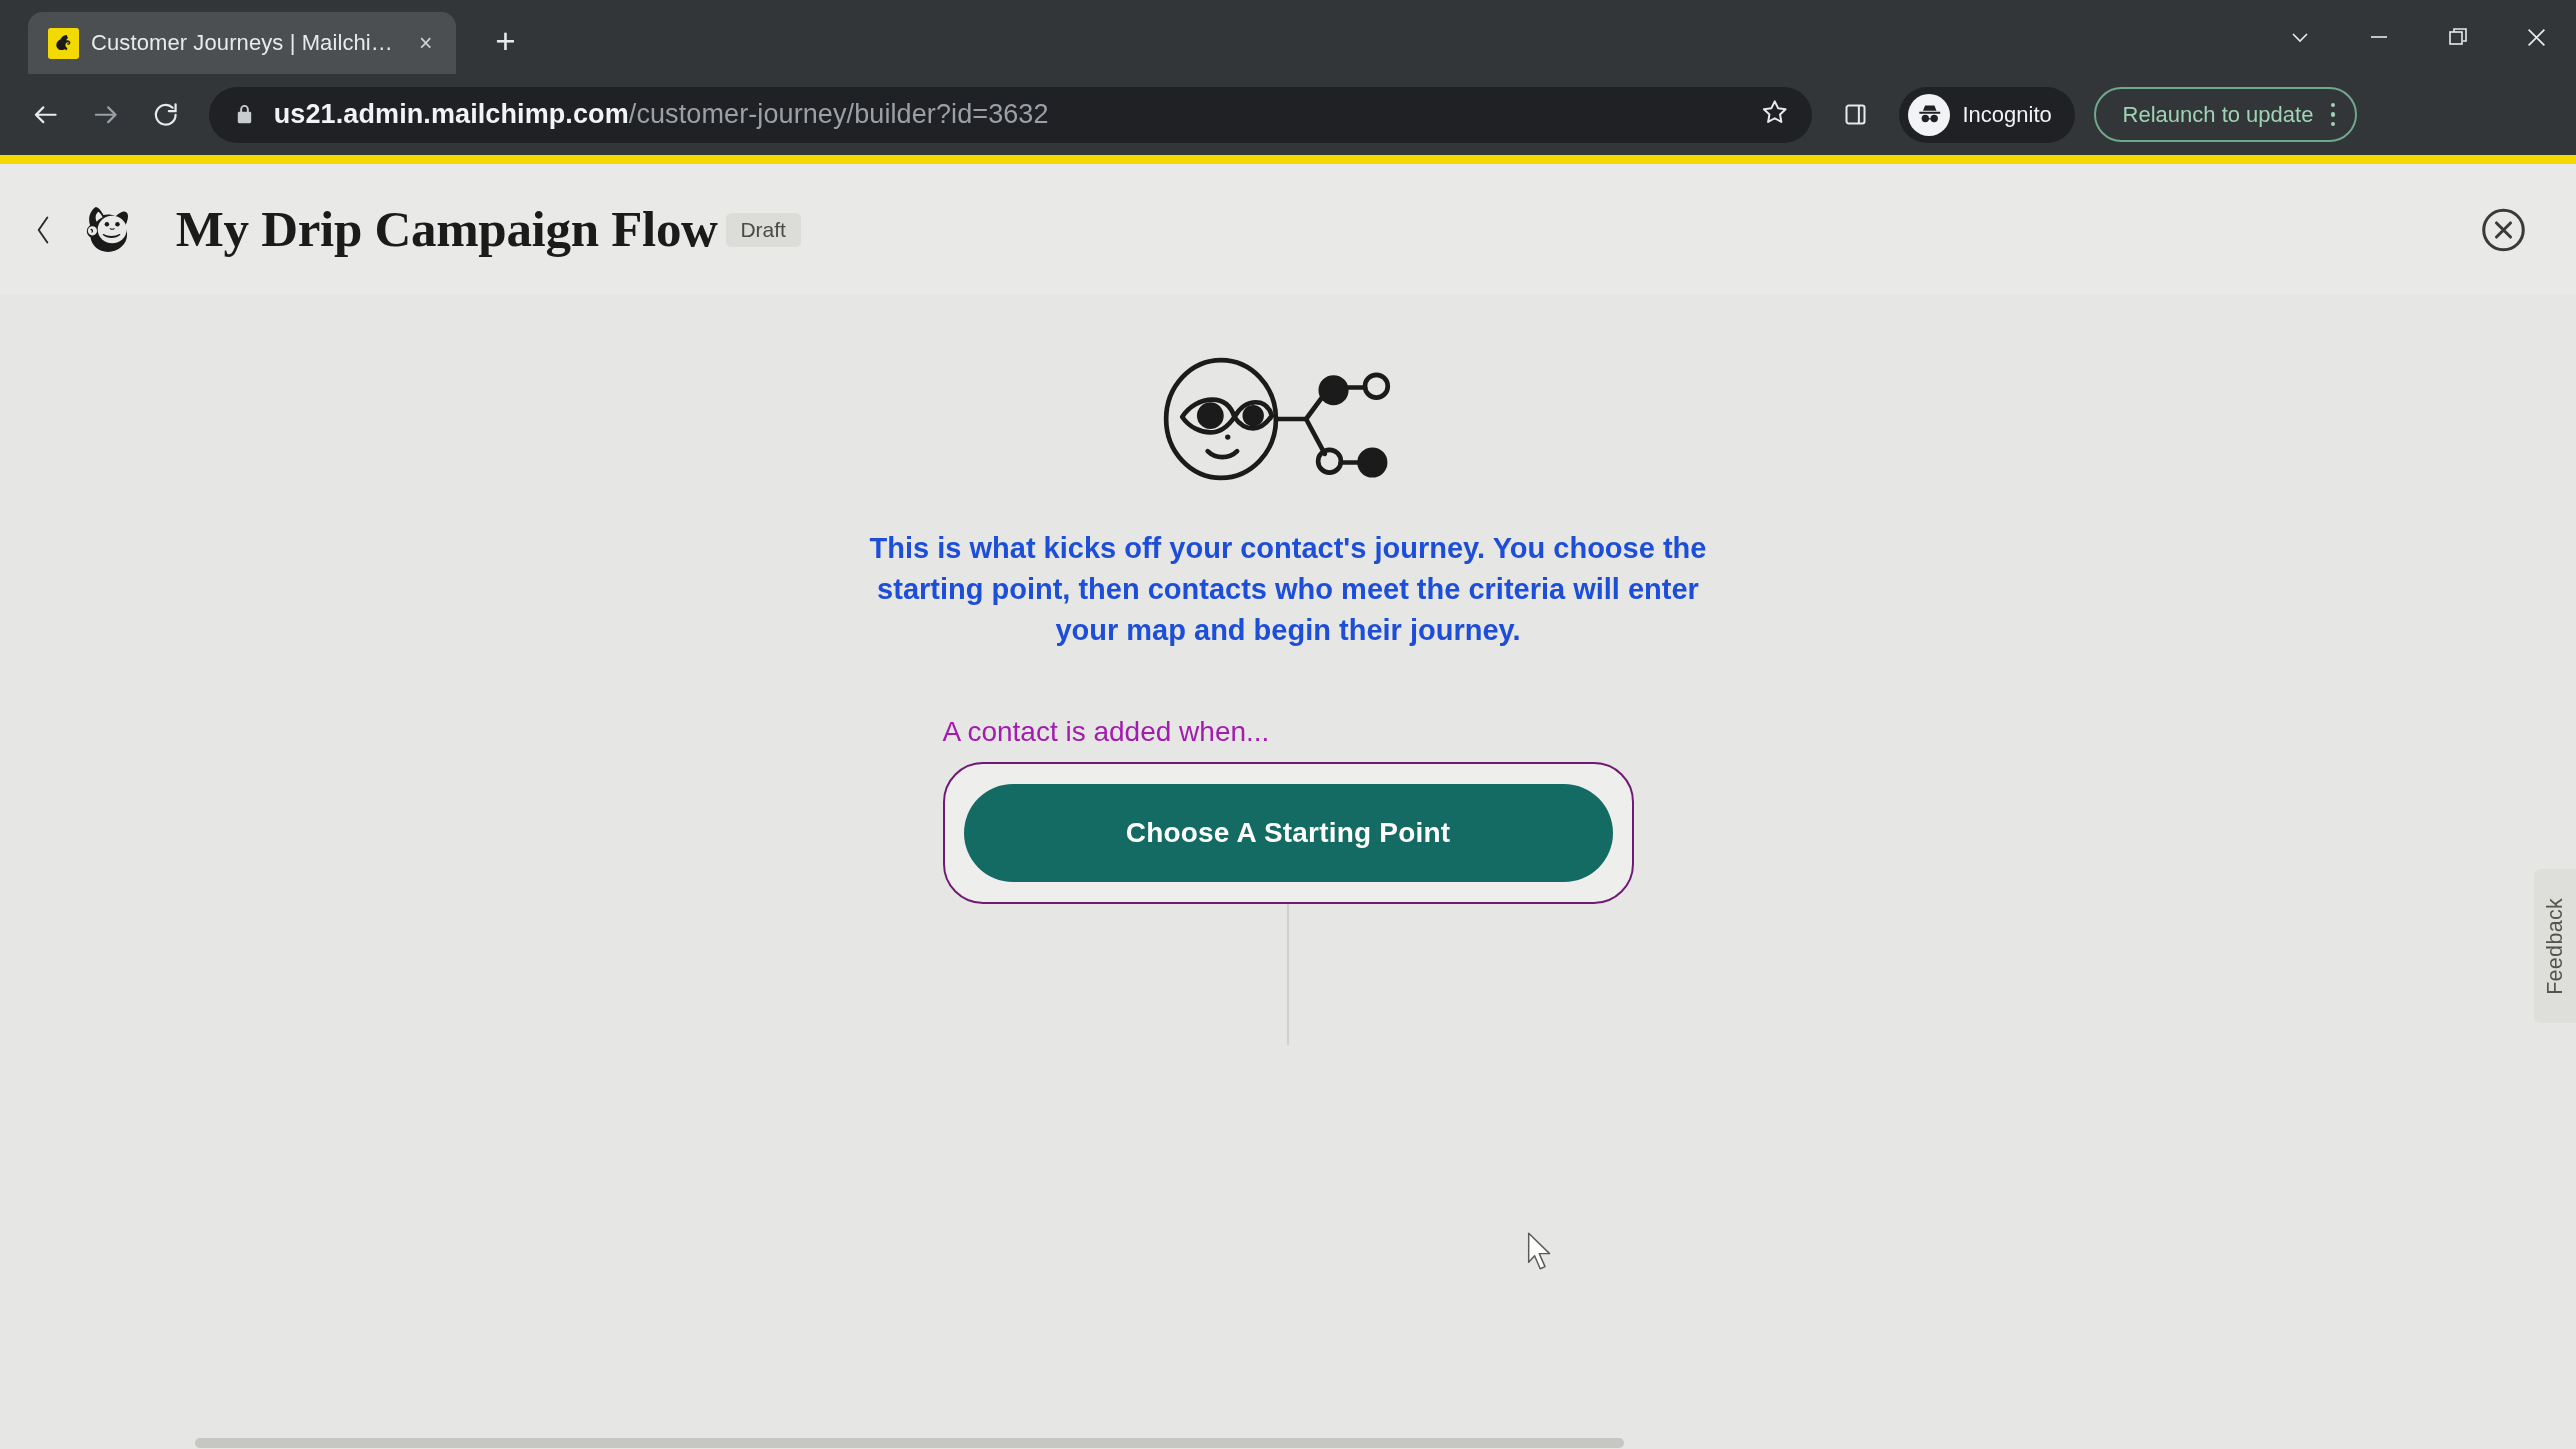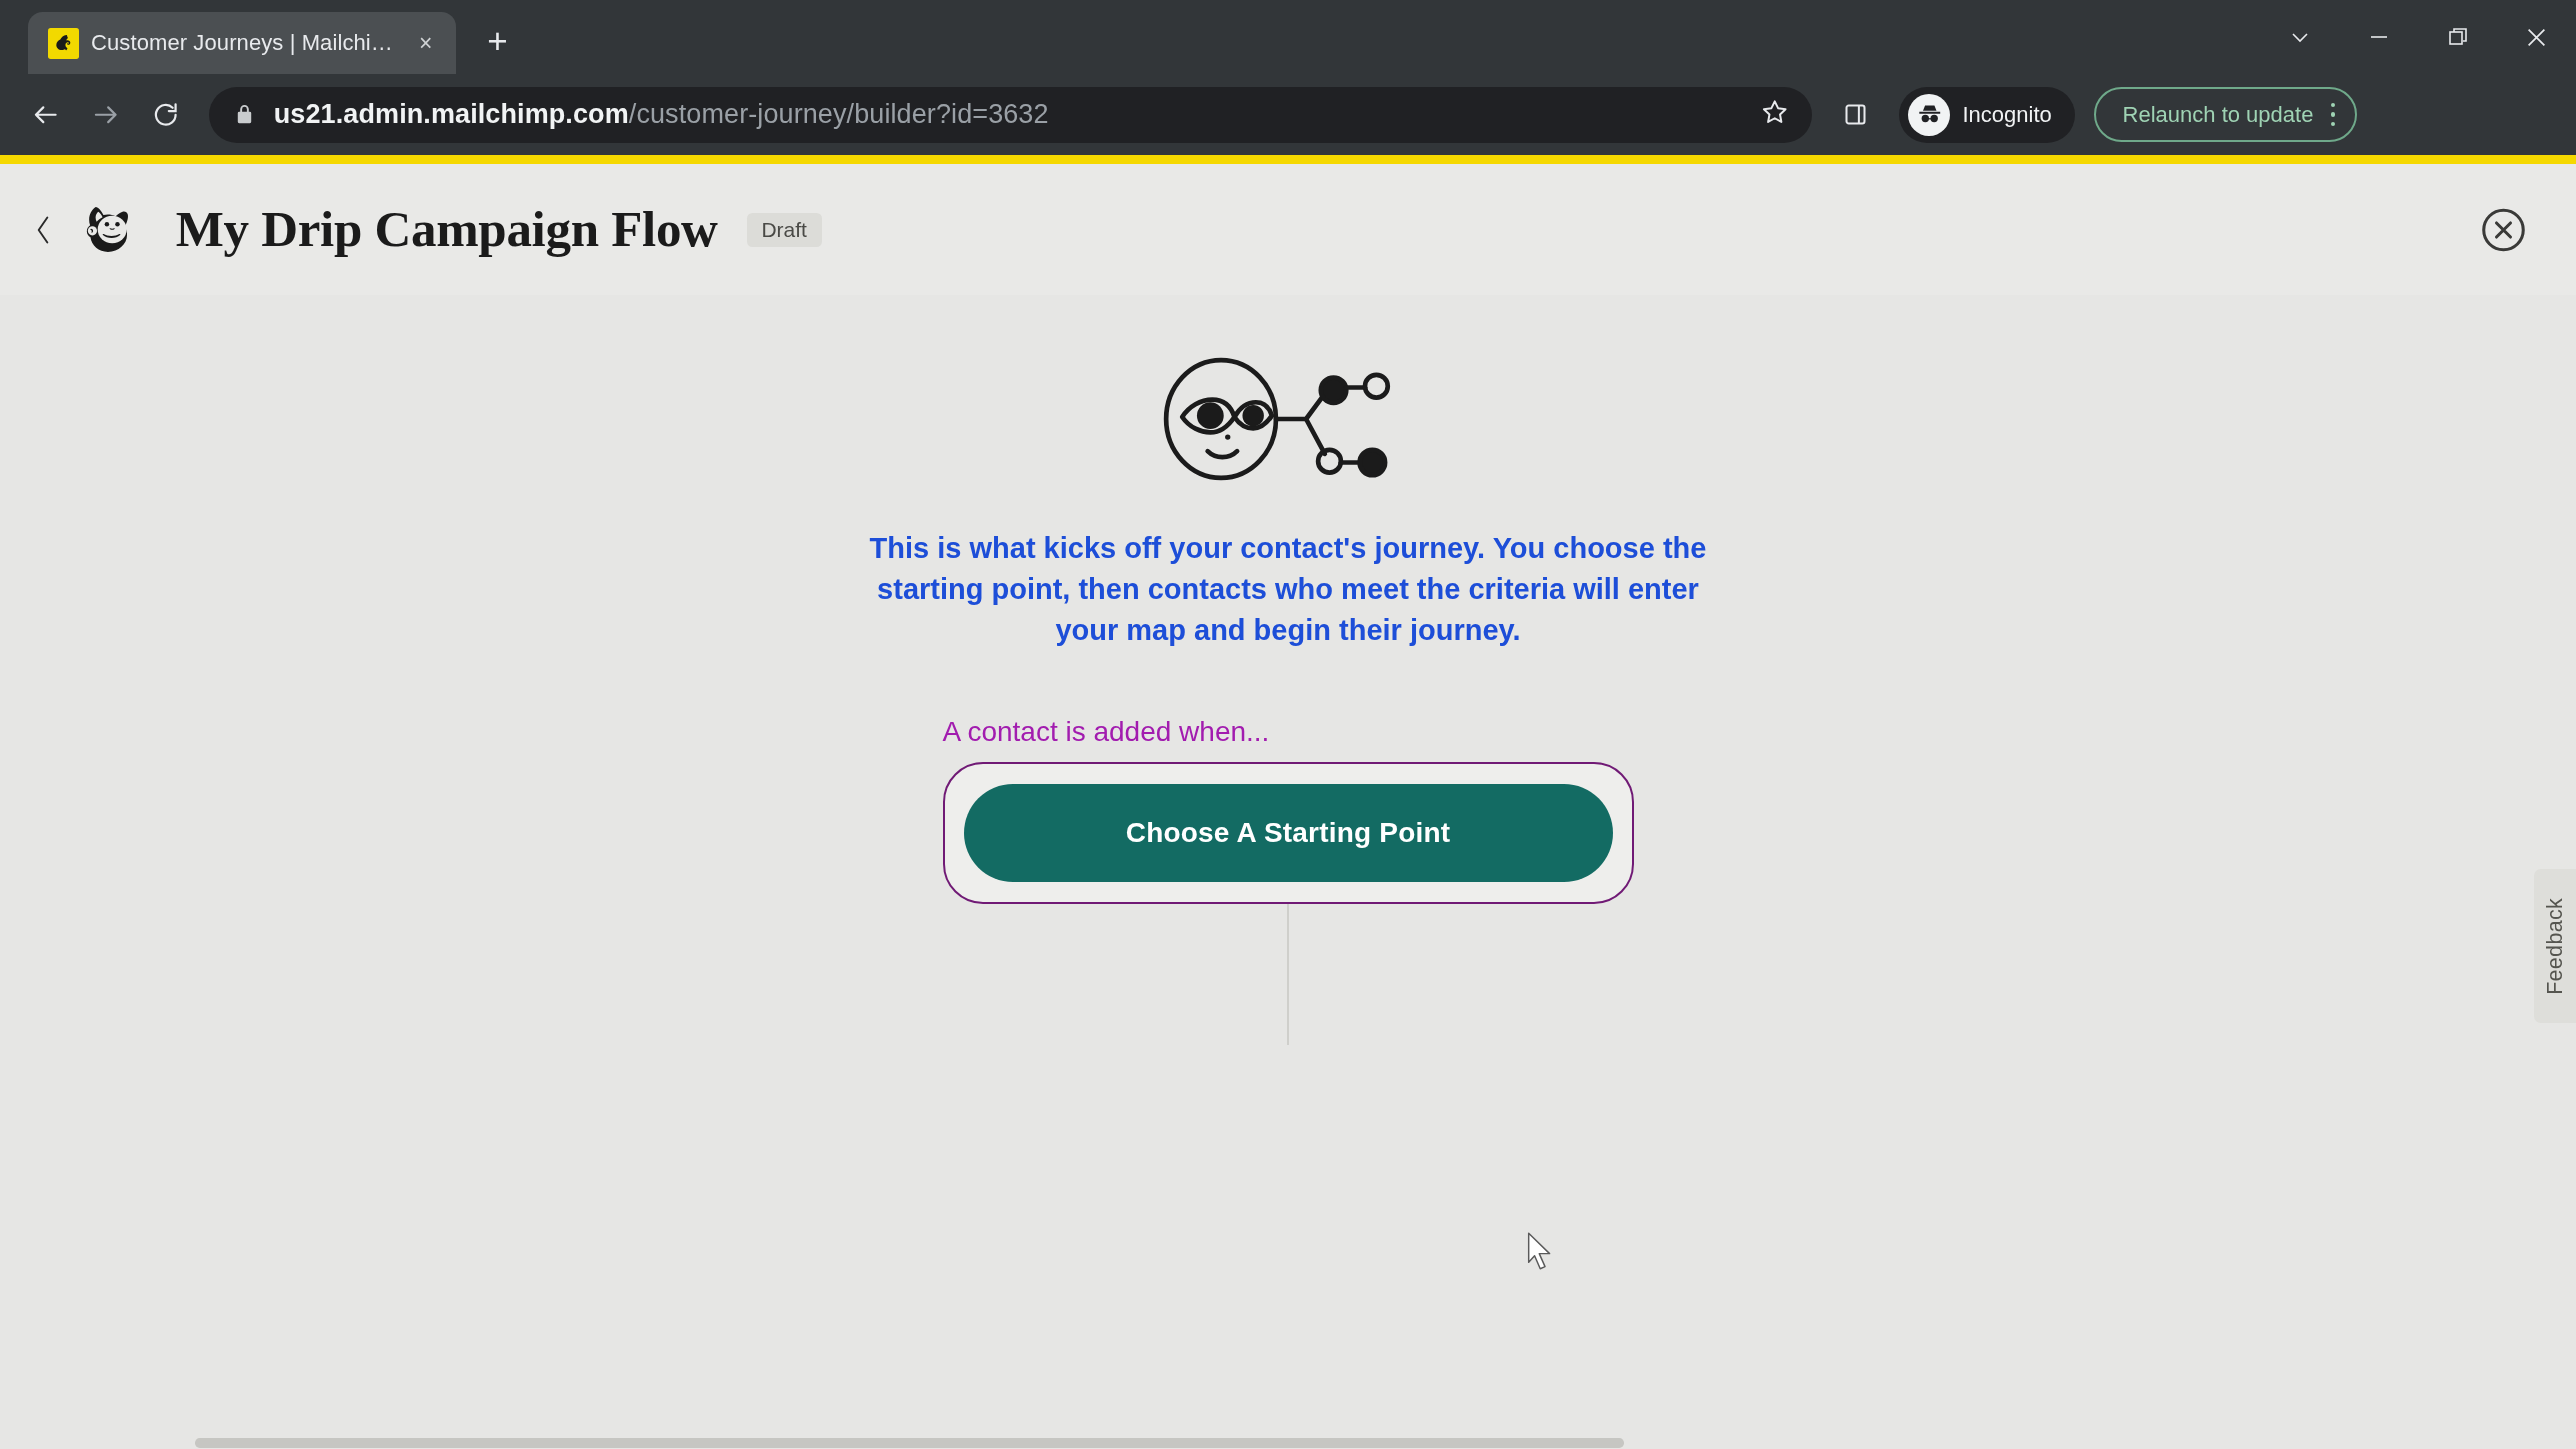--- a/index.html
+++ b/index.html
@@ -7,21 +7,21 @@
   body {
     font-family:"Liberation Sans", sans-serif;
     background:#e6e6e4;
   }
 
   
   .browser { width:2576px; height:1449px; display:flex; flex-direction:column; }
 
   .tabstrip {
     height:74px; background:#323639; display:flex; align-items:flex-end;
-    position:relative; flex:0 0 74px;
+    position:relative; flex:0 0 74px;gap:8px;
   }
   .tab {
     margin-left:28px; height:62px; width:428px; background:#4b4f52;
     border-radius:14.8px 14.8px 0 0; display:flex; align-items:center;
     padding:0 14.8px 0 20px; gap:12px;
   }
   .favicon {
     width:31px; height:31px; background:#f2d900; border-radius:2.7px;
     display:flex; align-items:center; justify-content:center; flex:0 0 31px;
   }
@@ -107,21 +107,21 @@
     padding:0 47px 0 20px; position:relative;
   }
   .backchev {
     width:47px; height:60px; display:flex; align-items:center; justify-content:center;
     color:#2a2a2a; flex:0 0 47px;
   }
   .backchev svg { width:23px; height:34px; }
   .freddie { width:79px; height:79px; flex:0 0 79px; margin-left:6.7px; }
   .freddie svg { width:79px; height:79px; display:block; }
   .headtext { margin-left:23px; display:flex; flex-direction:column; justify-content:center; gap:4px; }
-  .titlerow { display:flex; align-items:center; gap:29px; }
+  .titlerow { display:flex; align-items:center; gap:8px; }
   .apptitle {
     font-family:"Liberation Serif", serif; font-size:51px; font-weight:700;
     color:#1b1b1b; letter-spacing:-0.3px; line-height:1;
   }
   .badge {
     background:#dcdcd8; color:#4a4a46; font-size:21px; border-radius:5.4px;
     padding:6.7px 14.8px; line-height:1;
   }
   .audience { font-size:22px; color:#6b6b67; }
   .audience b { color:#1a7f6b; font-weight:700; }

